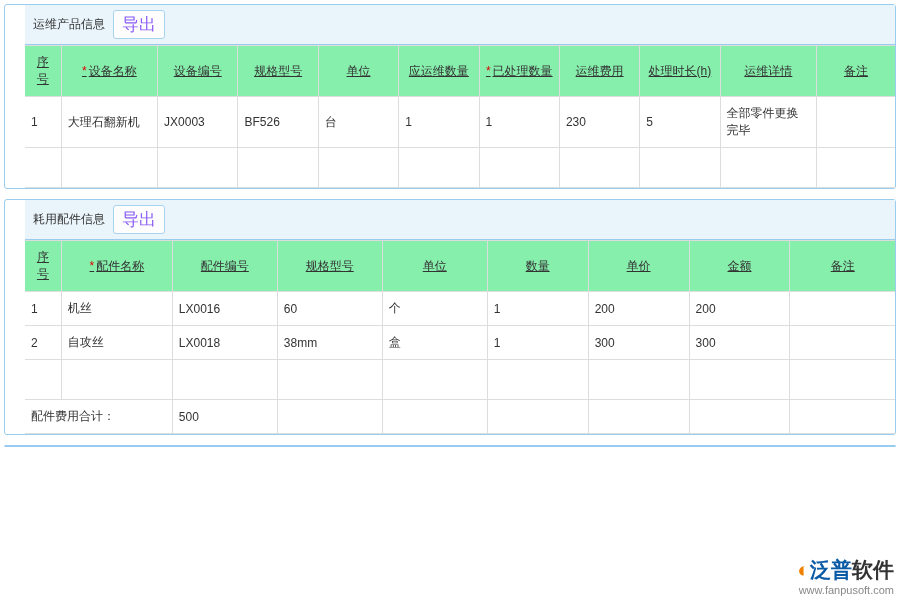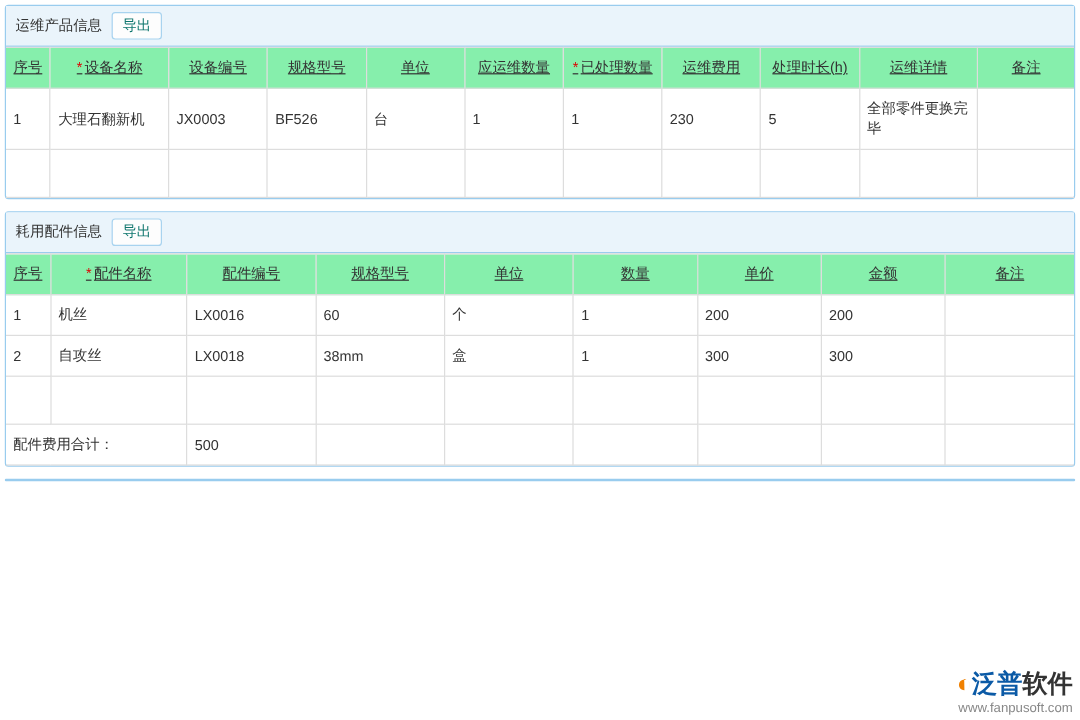--- a/index.html
+++ b/index.html
@@ -9,41 +9,42 @@
   color: #333;
   background: #fff;
   padding: 4px;
   width: 900px;
 }
 .panel {
   border: 1px solid #99ccee;
   border-radius: 3px;
   margin-bottom: 10px;
   background: #fff;
+  padding-left: 20px;
 }
 .panel-header {
   background: #eaf4fb;
   border-bottom: 1px solid #99ccee;
   padding: 5px 8px;
   display: flex;
   align-items: center;
 }
 .panel-title {
   color: #333;
   margin-right: 8px;
 }
 .btn {
   display: inline-block;
   border: 1px solid #a8d3ef;
   background: #fdfdfd;
-  color: #0f766e;
+  color: #8b5cf6;
   padding: 2px 8px;
   border-radius: 3px;
   cursor: pointer;
-  font-size: 12px;
+  font-size: 17px;
 }
 .table {
   width: 100%;
   border-collapse: collapse;
   table-layout: fixed;
 }
 .table th, .table td {
   border: 1px solid #ddd;
   padding: 8px 6px;
   text-align: left;

